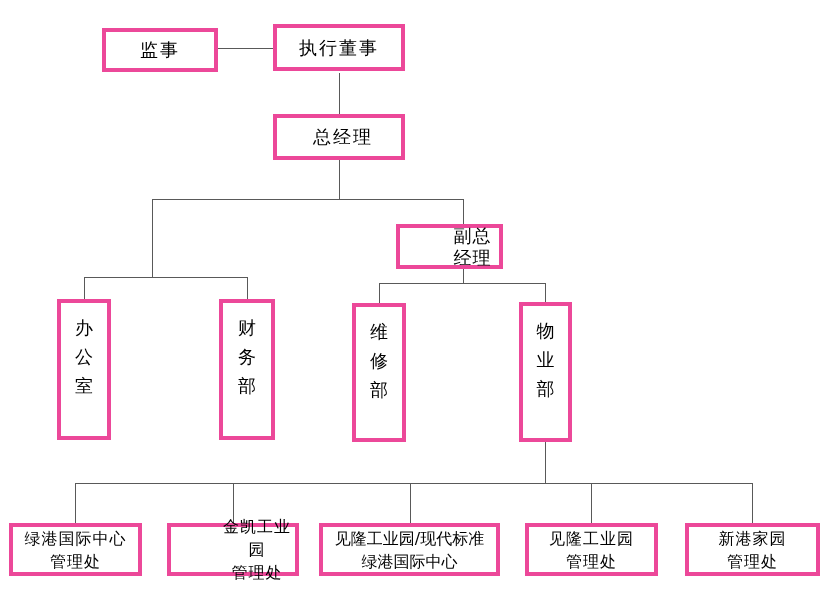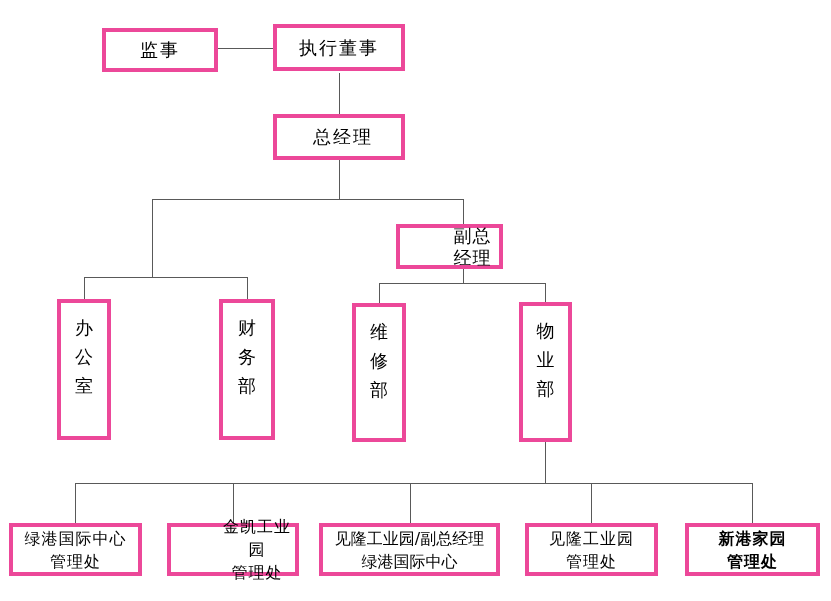--- a/index.html
+++ b/index.html
@@ -99,27 +99,27 @@
     <div>绿港国际中心</div>
     <div>管理处</div>
   </div>
 
   <div class="node small" style="left:167px; top:523px; width:132px; height:53px;padding-left:48px;">
     <div>金凯工业园</div>
     <div>管理处</div>
   </div>
 
   <div class="node small" style="left:319px; top:523px; width:181px; height:53px; letter-spacing:0;">
-    <div>见隆工业园/副总经理</div>
+    <div>见隆工业园/现代标准</div>
     <div>绿港国际中心</div>
   </div>
 
   <div class="node small" style="left:525px; top:523px; width:133px; height:53px;">
     <div>见隆工业园</div>
     <div>管理处</div>
   </div>
 
-  <div class="node small" style="left:685px; top:523px; width:135px; height:53px;font-weight:bold;">
+  <div class="node small" style="left:685px; top:523px; width:135px; height:53px;">
     <div>新港家园</div>
     <div>管理处</div>
   </div>
 
 </div>
 
 </body></html>

